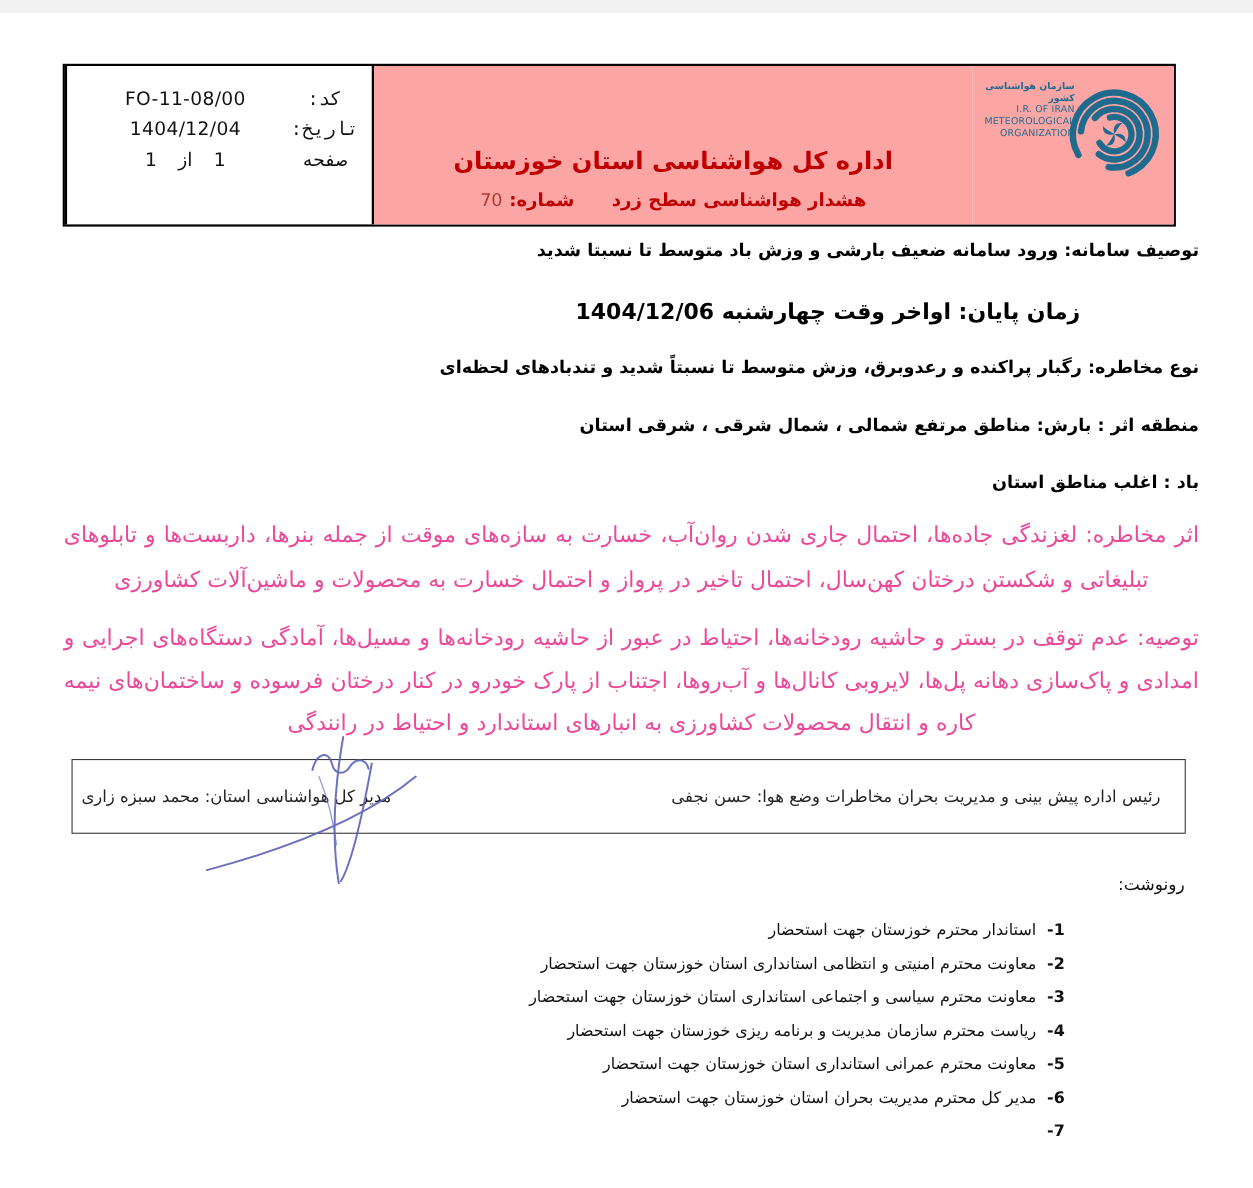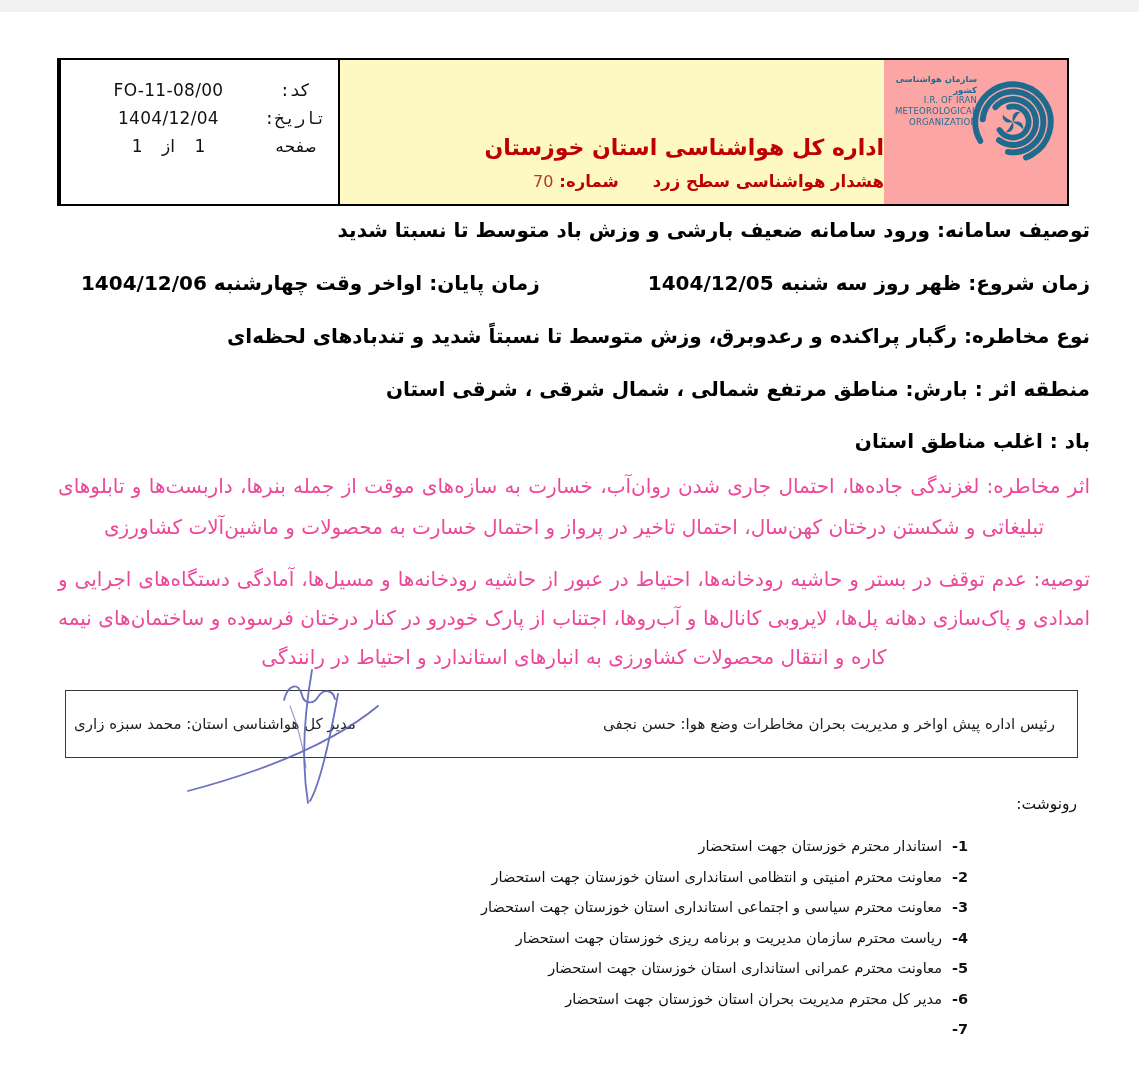--- a/index.html
+++ b/index.html
@@ -11,40 +11,40 @@
   
   .hdr { position:absolute; left:57px; top:58px; width:1012px; height:148px;
          border:2.5px solid #000; display:flex; flex-direction:row; }
   .hdr-meta { width:279px; border-left:2px solid #000; padding:20px 10px 10px 14px;
               display:flex; flex-direction:column; gap:7px; direction:rtl; }
   .meta-row { display:flex; direction:rtl; align-items:baseline; font-size:17px; color:#111; }
   .meta-label { width:66px; text-align:center;font-family:Liberation Mono, monospace; }
   .meta-value { flex:1; text-align:center; direction:ltr; letter-spacing:.3px; }
   .meta-value.pages { direction:rtl; word-spacing:14px; }
 
-  .hdr-banner { width:546px; border-left:2px solid #000; background:#fef9c3;
+  .hdr-banner { width:546px; border-left:2px solid #000; background:#fca5a5;
                 display:flex; flex-direction:column; justify-content:flex-end;
-                padding-bottom:13px; direction:rtl; }
+                align-items:center; padding-bottom:13px; direction:rtl; }
   .banner-title { color:#c00000; font-weight:bold; font-size:22px; margin-bottom:12px; }
   .banner-sub { display:flex; direction:rtl; align-items:baseline; gap:6px;
                 color:#c00000; font-weight:bold; font-size:16.5px; }
   .banner-sub .gap { width:22px; }
   .banner-number { color:#b03a30; font-weight:normal; font-size:16px; direction:ltr; }
 
   .hdr-logo { flex:1; position:relative; background:#fca5a5; }
   .logo-wrap { position:absolute; right:12px; top:10px; width:172px; height:110px; }
   .logo-text { position:absolute; right:78px; top:4px; width:94px; text-align:right;
                color:#1f6b8e; line-height:1.25; }
   .logo-fa { font-size:8.5px; font-weight:bold; direction:rtl; }
   .logo-en { font-size:8.5px; letter-spacing:.2px; }
   .logo-spiral { position:absolute; right:-4px; top:6px; width:92px; height:92px; }
 
   
   .bold-line { position:absolute; right:49px; direction:rtl; text-align:right;
-               font-weight:bold; font-size:20px; color:#000; white-space:nowrap; }
+               font-weight:bold; font-size:16px; color:#000; white-space:nowrap; }
   .time-line { position:absolute; right:49px; direction:rtl; display:flex;
                font-weight:bold; font-size:20px; color:#000; white-space:nowrap; }
   .time-line .spacer { width:108px; }
   .para { position:absolute; left:58px; width:1032px; direction:rtl;
           text-align:justify; text-align-last:center; font-size:20px; color:#ec4899;
           line-height:41px; font-weight:500; }
 
   
   .sig-box { position:absolute; left:65px; top:690px; width:1013px; height:68px;
              border:1.5px solid #3a3a3a; background:#fff; display:flex; direction:rtl;
@@ -117,34 +117,33 @@
             <path d="M50 50 c -8 2 -12 -2 -11 -8 c 3 4 7 5 11 8 z"></path>
           </g>
         </svg>
       </div>
     </div>
   </div>
 
   <div class="bold-line" style="top:218px">توصیف سامانه: ورود سامانه ضعیف بارشی  و وزش باد متوسط تا نسبتا شدید</div>
 
   <div class="time-line" style="top:271px">
-    <span>زمان شروع: ظهر روز سه شنبه 1404/12/05</span>
     <span class="spacer"></span>
     <span>زمان پایان: اواخر وقت چهارشنبه 1404/12/06</span>
   </div>
 
   <div class="bold-line" style="top:377px">منطقه اثر : بارش:  مناطق مرتفع  شمالی ، شمال شرقی ، شرقی استان</div>
   <div class="bold-line" style="top:324px">نوع مخاطره: رگبار پراکنده و رعدوبرق، وزش متوسط تا نسبتاً شدید و تندبادهای لحظه‌ای</div>
   <div class="bold-line" style="top:429px">باد : اغلب مناطق استان</div>
 
   <div class="para" style="top:466px">اثر مخاطره: لغزندگی جاده‌ها، احتمال جاری شدن روان‌آب، خسارت به سازه‌های موقت از جمله بنرها، داربست‌ها و تابلوهای تبلیغاتی و شکستن درختان کهن‌سال، احتمال تاخیر در پرواز و احتمال خسارت به محصولات و ماشین‌آلات کشاورزی</div>
   <div class="para" style="top:560px; line-height:39px">توصیه: عدم توقف در بستر و حاشیه رودخانه‌ها، احتیاط در عبور از حاشیه رودخانه‌ها و مسیل‌ها، آمادگی دستگاه‌های اجرایی و امدادی و پاک‌سازی دهانه پل‌ها، لایروبی کانال‌ها و آب‌روها، اجتناب از پارک خودرو در کنار درختان فرسوده و ساختمان‌های نیمه کاره و انتقال محصولات کشاورزی به انبارهای استاندارد و احتیاط در رانندگی</div>
 
   <div class="sig-box">
-    <div class="sig-right">رئیس اداره پیش اواخر و مدیریت بحران مخاطرات وضع هوا:   حسن  نجفی</div>
+    <div class="sig-right">رئیس اداره پیش بینی و مدیریت بحران مخاطرات وضع هوا:   حسن  نجفی</div>
     <div class="sig-left">مدیر کل هواشناسی استان:  محمد  سبزه زاری</div>
   </div>
 
   <svg class="sig-scribble" viewBox="0 0 260 170">
     <g fill="none" stroke="#5a62b8" stroke-width="1.8" stroke-linecap="round" opacity="0.9">
       <path d="M112 52 c 4 -16 15 -18 18 -5 c 2 9 11 10 16 2 c 6 -9 15 -7 17 2"></path>
       <path d="M140 22 C 133 62 129 112 136 155"></path>
       <path d="M166 46 C 157 96 148 136 138 153"></path>
       <path d="M206 58 C 172 86 118 116 16 143"></path>
       <path d="M118 58 C 126 78 131 98 134 120" stroke-width="1.2" opacity="0.7"></path>

